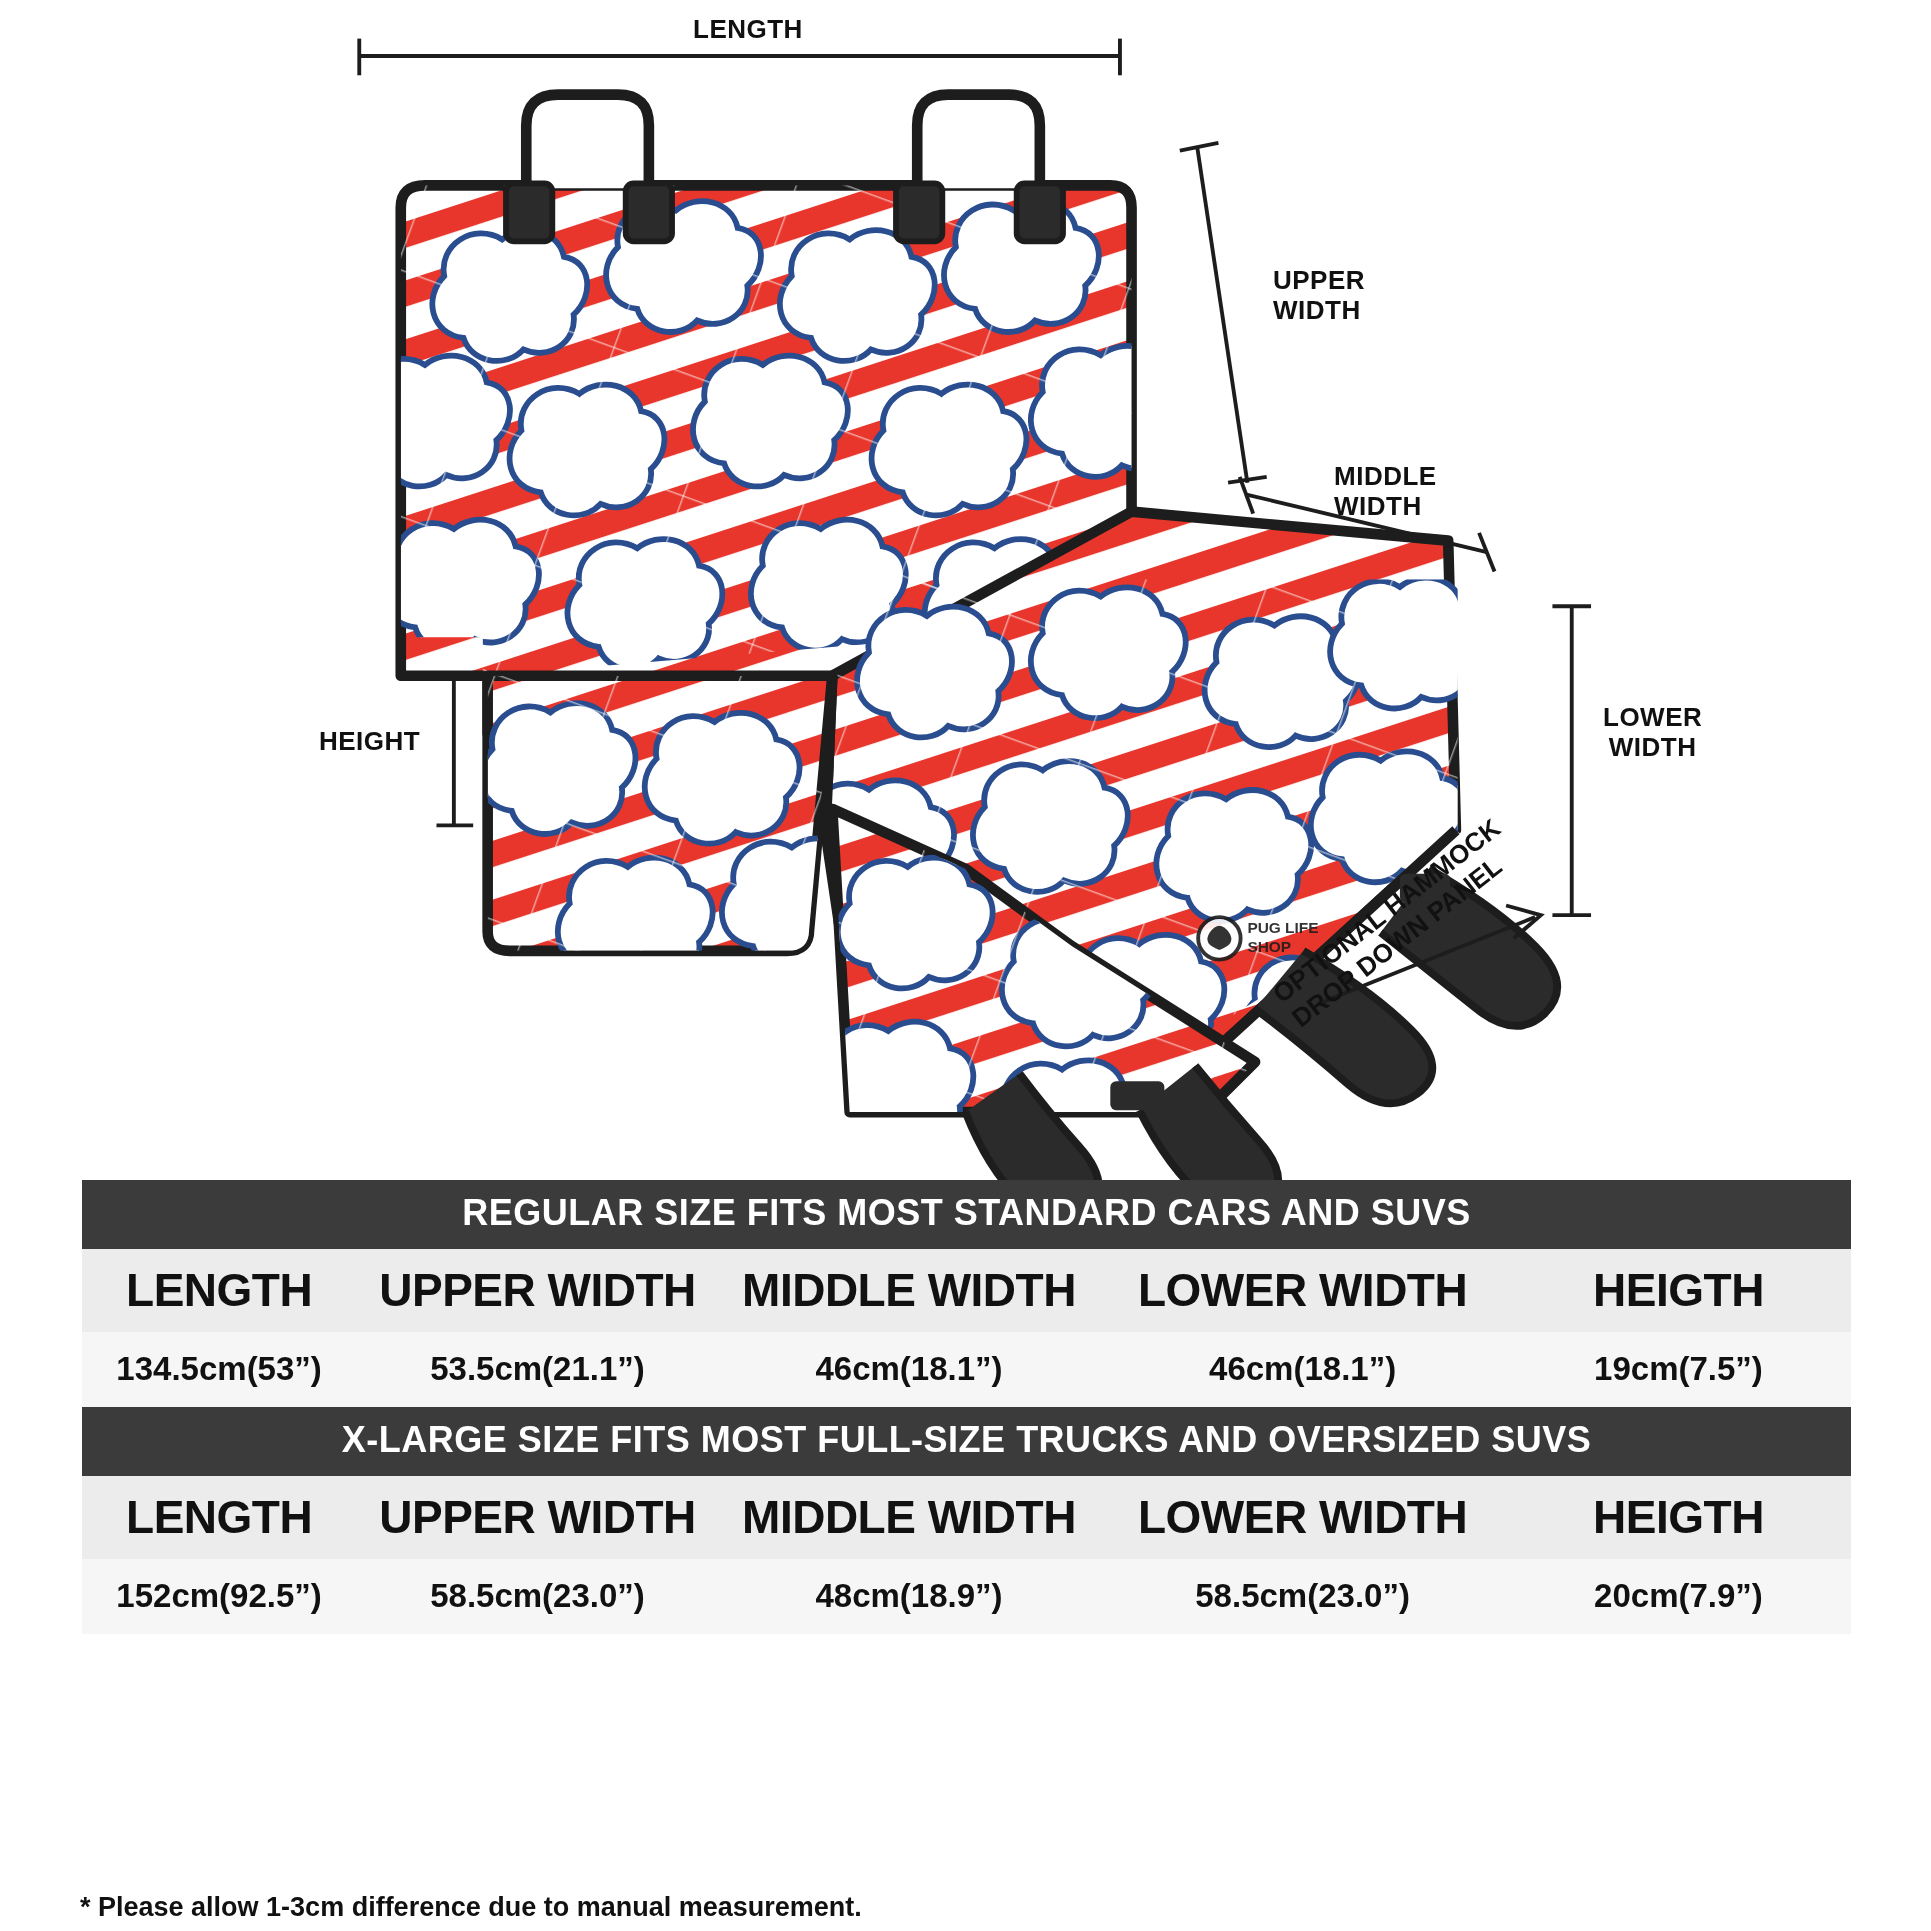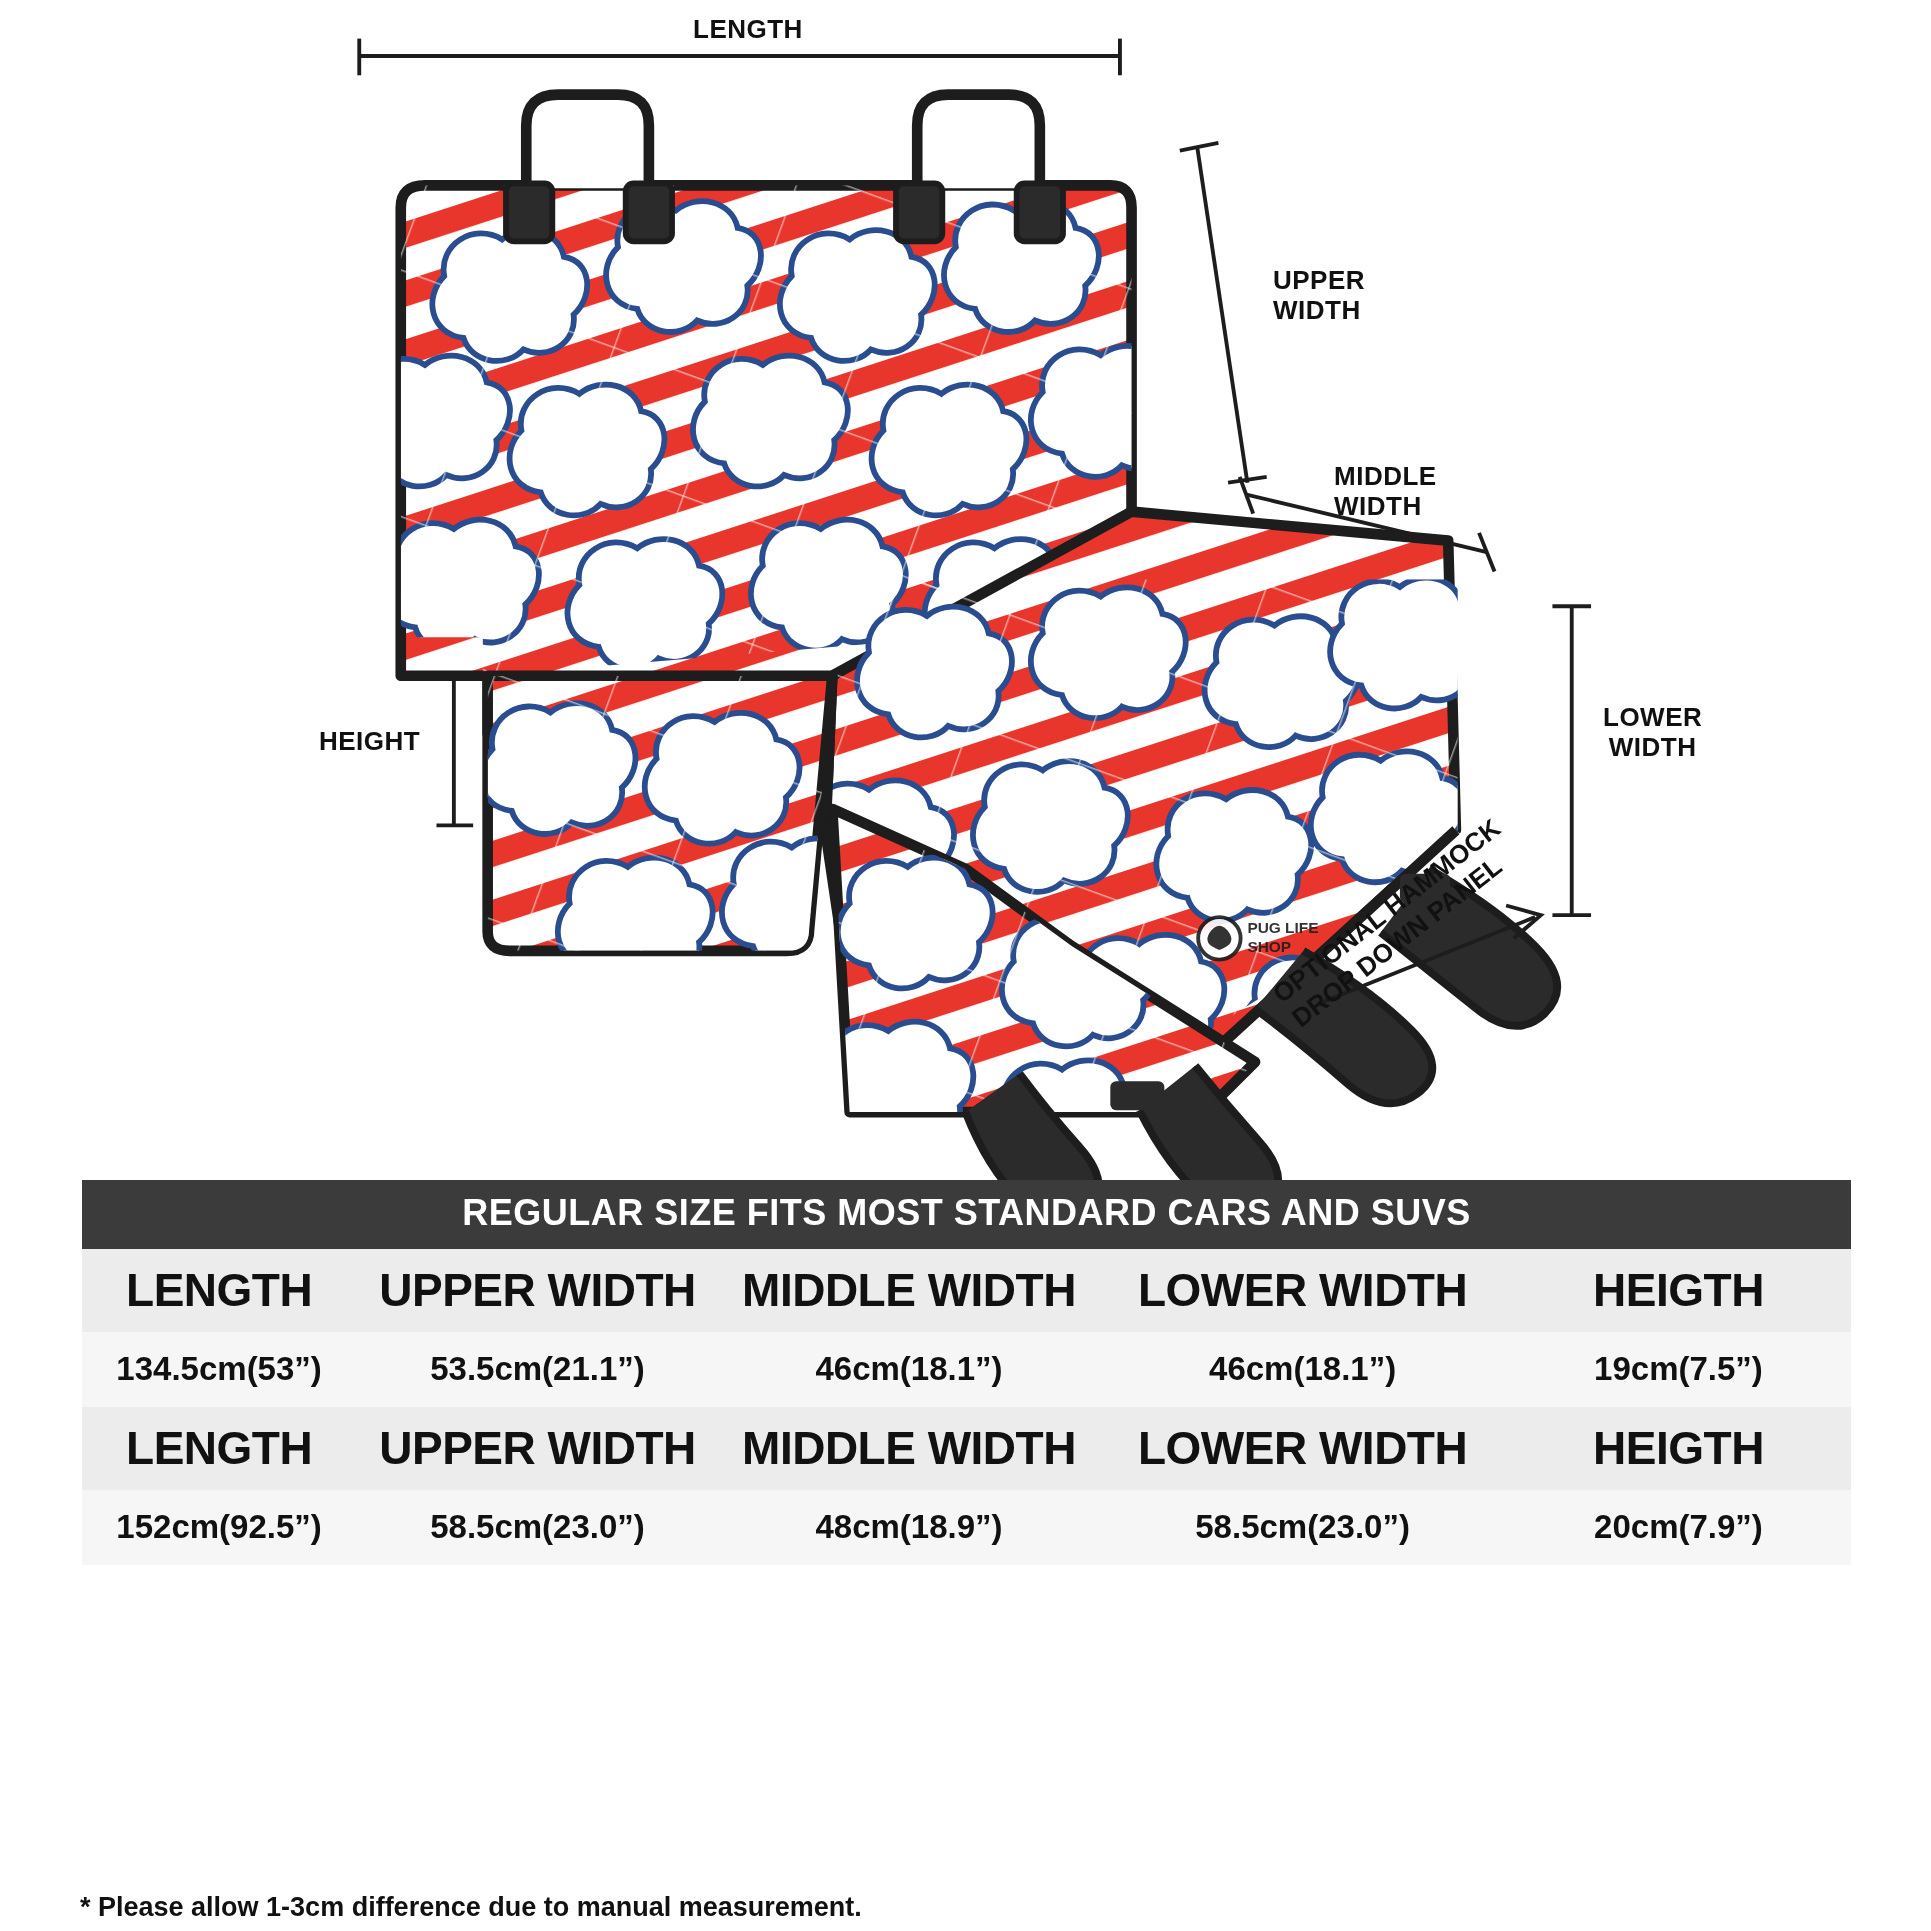--- a/index.html
+++ b/index.html
@@ -324,20 +324,21 @@
   </div>
 
   <div class="row-vals">
     <div class="cell c0">134.5cm(53”)</div>
     <div class="cell c1">53.5cm(21.1”)</div>
     <div class="cell c2">46cm(18.1”)</div>
     <div class="cell c3">46cm(18.1”)</div>
     <div class="cell c4">19cm(7.5”)</div>
   </div>
 
+  <div class="band-title">X-LARGE SIZE FITS MOST FULL-SIZE TRUCKS AND OVERSIZED SUVS</div>
 
   <div class="row-head">
     <div class="cell c0">LENGTH</div>
     <div class="cell c1">UPPER WIDTH</div>
     <div class="cell c2">MIDDLE WIDTH</div>
     <div class="cell c3">LOWER WIDTH</div>
     <div class="cell c4">HEIGTH</div>
   </div>
 
   <div class="row-vals">

